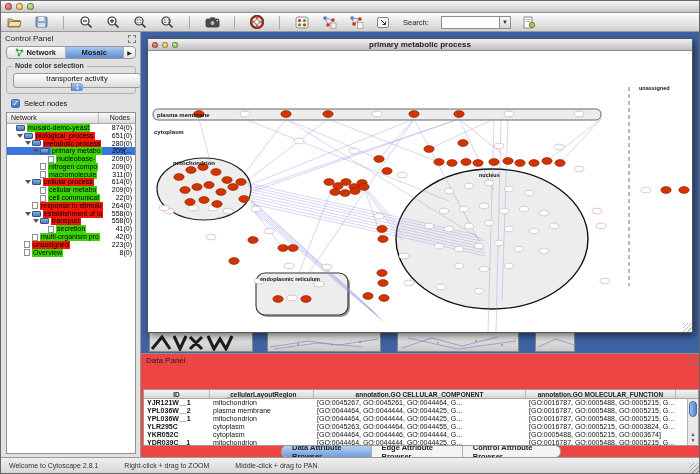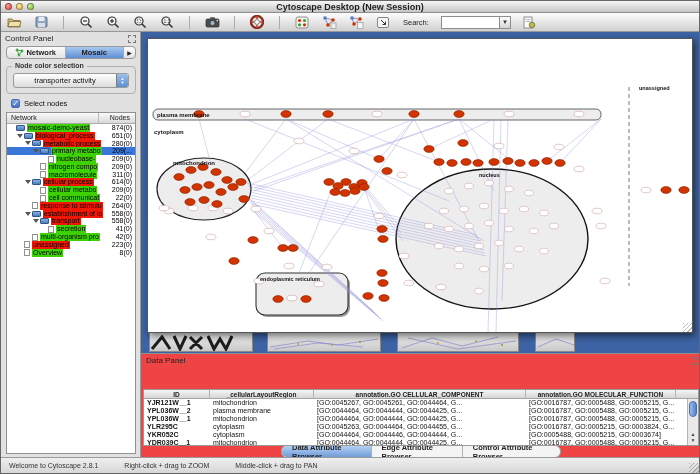--- a/index.html
+++ b/index.html
@@ -31,22 +31,22 @@
   .cp-header{position:absolute;left:0;top:0;width:100%;height:13px;font-size:8px;color:#222;padding:2px 0 0 4px;}
   .float-icon{position:absolute;right:4px;top:3px;width:8px;height:8px;border:1px dashed #777;}
   .cp-tabs{position:absolute;left:5px;top:14px;width:130px;height:13px;display:flex;
     border:1px solid #999;border-radius:4px;background:linear-gradient(#fcfcfc,#e2e2e2);overflow:hidden;}
   .cp-tab{flex:1;display:flex;align-items:center;justify-content:center;gap:2px;
     font-size:7.5px;font-weight:bold;color:#222;border-right:1px solid #aaa;}
   .cp-tab.active{background:linear-gradient(#a9c8f0,#5d8fd4);}
   .tab-more{width:11px;display:flex;align-items:center;justify-content:center;font-size:6px;color:#222;}
   .groupbox{position:absolute;left:5px;top:34px;width:130px;height:28px;border:1px solid #b0b0b0;border-radius:4px;}
   .group-label{position:absolute;left:5px;top:-5px;background:#e1e1e1;padding:0 3px;font-size:7px;font-weight:bold;color:#333;}
-  .dropdown{position:absolute;left:6px;top:6px;width:116px;height:15px;border:1px solid #9a9a9a;border-radius:3px;
-    background:linear-gradient(#fefefe,#dcdcdc);display:flex;align-items:center;}
+  .dropdown{position:absolute;left:6px;top:6px;width:128px;height:15px;border:1px solid #9a9a9a;border-radius:3px;
+    background:linear-gradient(#fefefe,#dcdcdc);display:flex;align-items:center;flex-direction:column;}
   .dd-text{flex:1;text-align:center;font-size:7.5px;color:#111;}
   .dd-btn{width:12px;height:100%;background:linear-gradient(#9cc0ee,#5a8ed5);border-left:1px solid #7a7a7a;
     border-radius:0 2px 2px 0;display:flex;flex-direction:column;align-items:center;justify-content:center;color:#fff;font-size:4px;line-height:4px;}
   .checkrow{position:absolute;left:10px;top:66px;height:10px;display:flex;align-items:center;gap:4px;}
   .checkbox{width:9px;height:9px;border:1px solid #4a6fae;border-radius:2px;background:linear-gradient(#7ca4e0,#3f6fc2);
     color:#fff;font-size:8px;line-height:8px;text-align:center;}
   .check-label{font-size:7.5px;color:#111;}
   .treebox{position:absolute;left:5px;top:80px;width:130px;height:342px;border:1px solid #919191;background:#fff;overflow:hidden;}
   .tree-head{height:11px;background:linear-gradient(#fafafa,#d9d9d9);border-bottom:1px solid #aaa;position:relative;font-size:7px;color:#222;}
   .th-net{position:absolute;left:4px;top:1px;}
@@ -104,21 +104,20 @@
 <body>
 
 <div class="app">
 
   <div class="titlebar">
     <div class="lights">
       <span class="light l-red"></span>
       <span class="light l-yel"></span>
       <span class="light l-grn"></span>
     </div>
-    <div class="title">Cytoscape Desktop (New Session)</div>
   </div>
 
   <div class="toolbar">
     <span class="tbtn">
       <svg width="15" height="12" viewBox="0 0 15 12">
           <path d="M1 3 h4 l1 1.5 h7 v6.5 h-12 z" fill="#d9c280" stroke="#7d6a33" stroke-width=".8"></path>
           <path d="M2.5 5.5 h11.5 l-1.5 5 h-11.5 z" fill="#efe0ad" stroke="#7d6a33" stroke-width=".8"></path>
         </svg>
       </span>
     <span class="tbtn">
@@ -248,20 +247,28 @@
           <circle cx="104" cy="12" r="1" fill="#7aa33a"></circle>
         </svg>
     </div>
     <div class="bg-frag" style="left:394px;width:40px;">
       <svg width="40" height="20" viewBox="0 0 40 20">
           <path d="M2 14 L20 6 L38 12" stroke="#8a8ad0" stroke-width=".7" fill="none"></path>
         </svg>
     </div>
 
     <div class="net-window">
+      <div class="net-titlebar">
+        <div class="lights" style="top:3px;">
+          <span class="light l-red" style="width:6px;height:6px;"></span>
+          <span class="light l-yel" style="width:6px;height:6px;"></span>
+          <span class="light l-grn" style="width:6px;height:6px;"></span>
+        </div>
+        <div class="net-title">primary metabolic process</div>
+      </div>
       <svg id="net-canvas" class="net-canvas" viewBox="0 0 542 281">
           <rect x="4" y="58" width="448" height="11" rx="5" fill="#ededed" stroke="#666" stroke-width="1"></rect>
           <ellipse cx="55" cy="138" rx="47" ry="31" fill="#ededed" stroke="#222" stroke-width="1.2"></ellipse>
           <ellipse cx="343" cy="188" rx="96" ry="70" fill="#ededed" stroke="#111" stroke-width="1.4"></ellipse>
           <rect x="109" y="224" width="92" height="42" rx="9" fill="#9a9a9a"></rect>
           <rect x="107" y="222" width="92" height="42" rx="9" fill="#ededed" stroke="#333" stroke-width="1.1"></rect>
           <line x1="480" y1="36" x2="480" y2="235" stroke="#777" stroke-width="1" stroke-dasharray="4 3"></line>
           <line x1="100" y1="138" x2="332" y2="190" stroke="#9393dc" stroke-width="0.7" opacity="0.55"></line>
           <line x1="101" y1="141" x2="333" y2="193" stroke="#9393dc" stroke-width="0.7" opacity="0.55"></line>
           <line x1="101" y1="144" x2="334" y2="196" stroke="#9393dc" stroke-width="0.7" opacity="0.55"></line>

